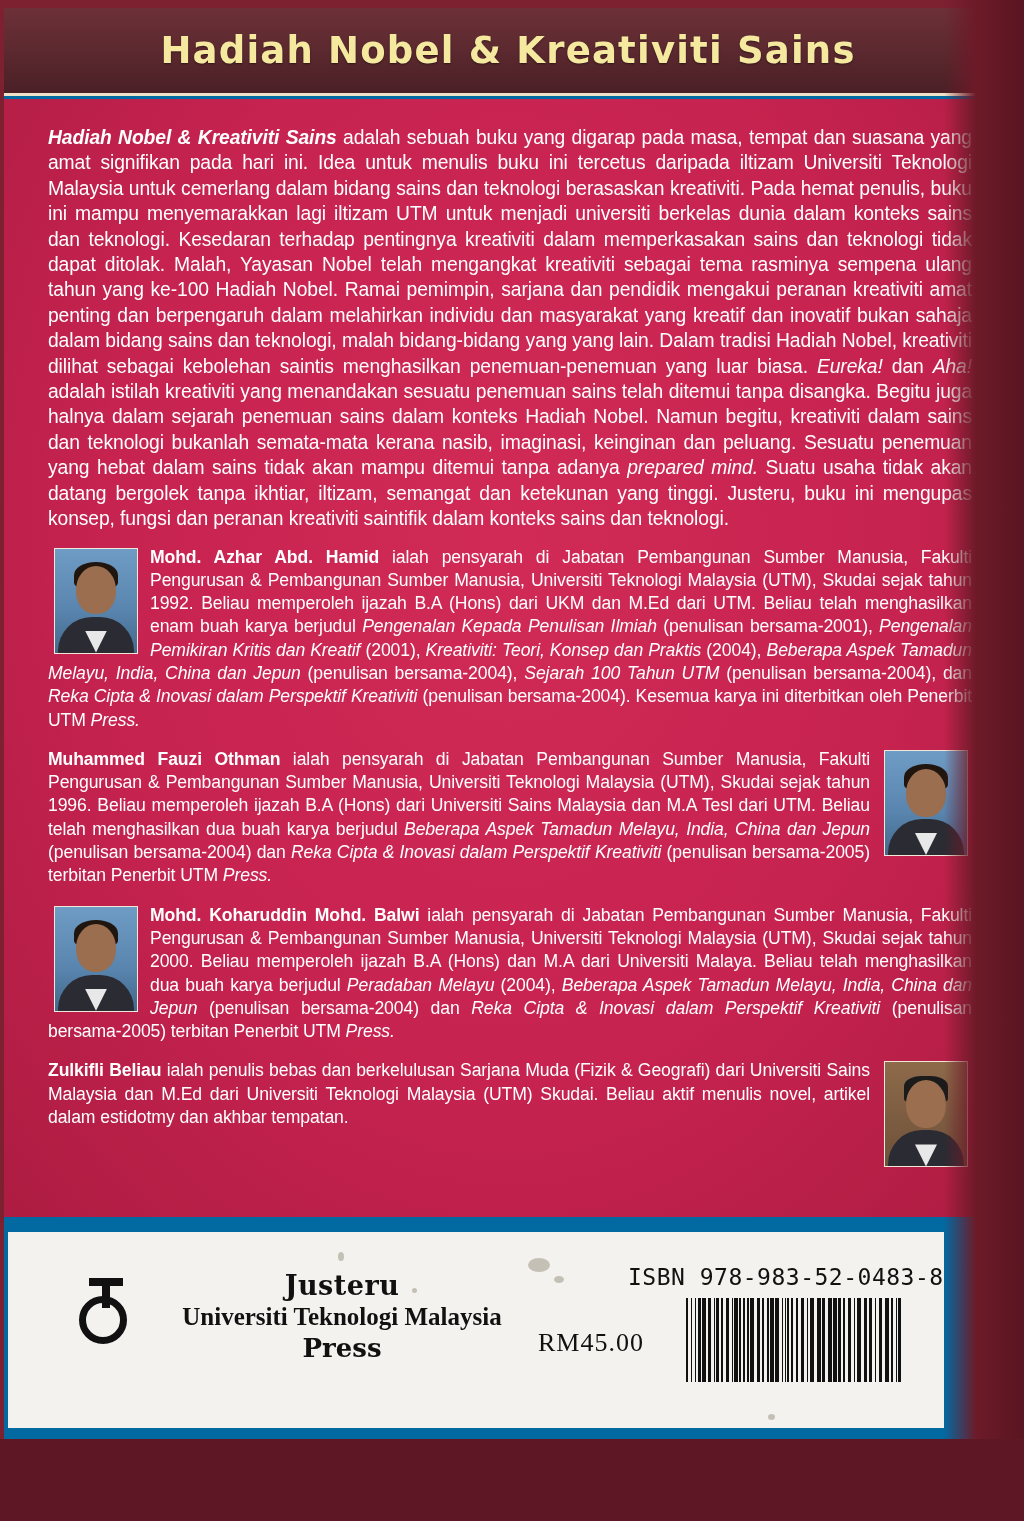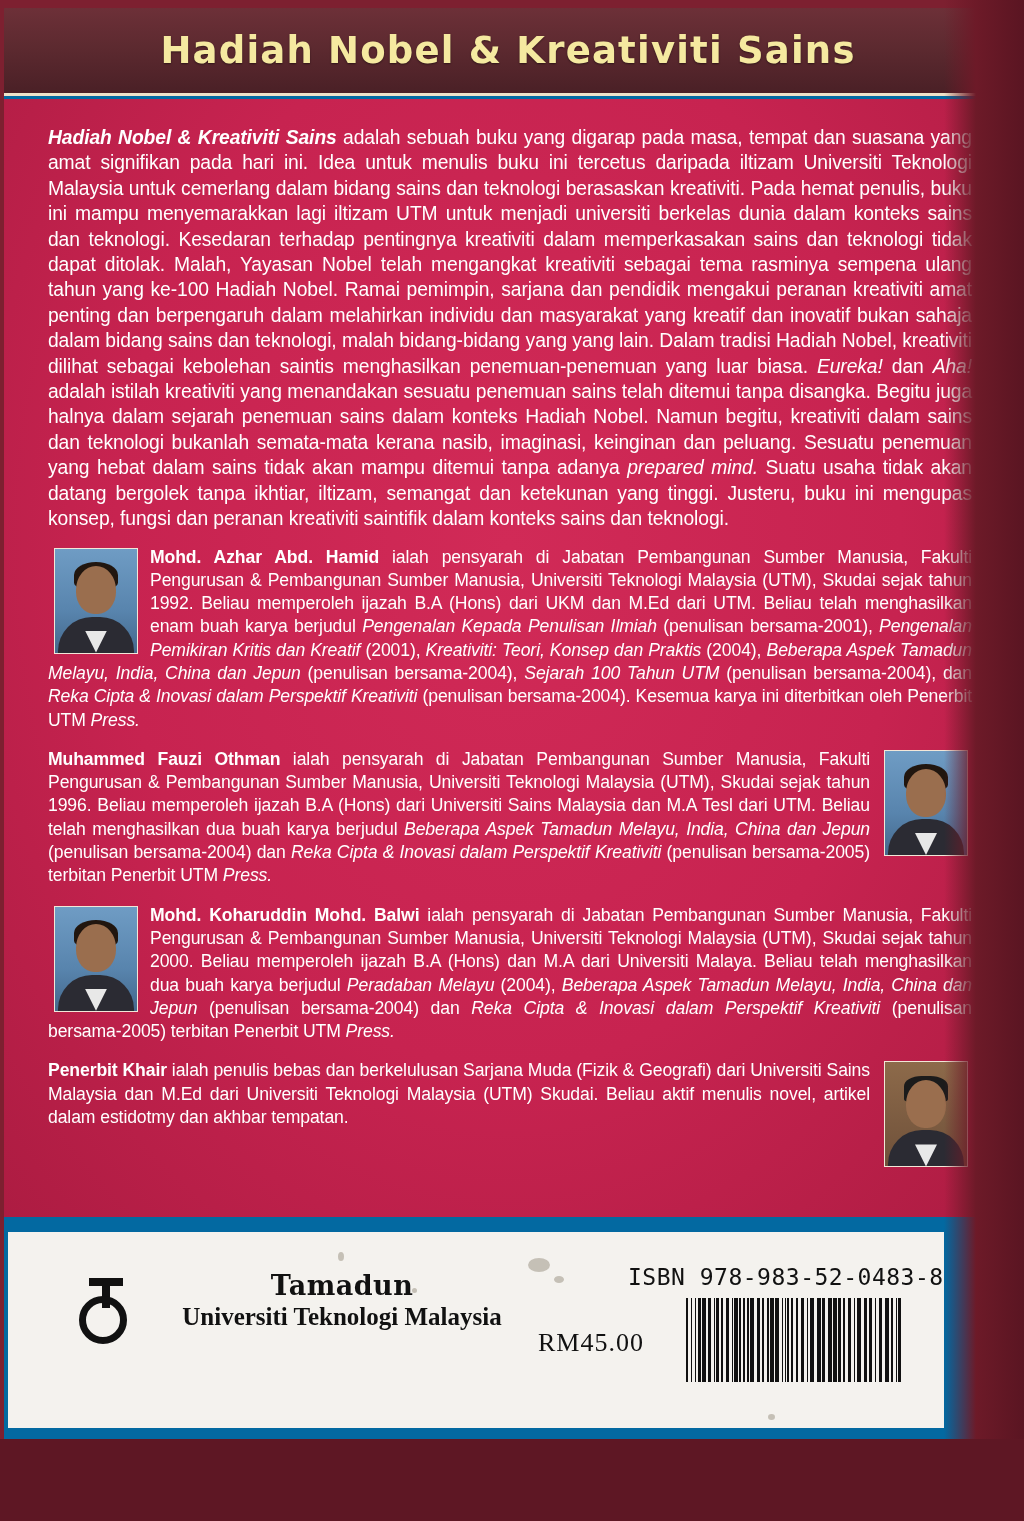--- a/index.html
+++ b/index.html
@@ -309,37 +309,38 @@
       </div>
 
       <div class="bio">
         <div class="photo right p4">
           <span class="bg"></span>
             <span class="hair"></span>
             <span class="head"></span>
             <span class="body"></span>
             <span class="shirt"></span>
         </div>
-        <span><span class="nm">Penerbit Khair</span> ialah penulis bebas dan berkelulusan Sarjana Muda (Fizik &amp; Geografi) dari Universiti Sains Malaysia dan M.Ed dari Universiti Teknologi Malaysia (UTM) Skudai. Beliau aktif menulis novel, artikel dalam estidotmy dan akhbar tempatan.</span>
+        <span><span class="nm">Zulkifli Beliau</span> ialah penulis bebas dan berkelulusan Sarjana Muda (Fizik &amp; Geografi) dari Universiti Sains Malaysia dan M.Ed dari Universiti Teknologi Malaysia (UTM) Skudai. Beliau aktif menulis novel, artikel dalam estidotmy dan akhbar tempatan.</span>
       </div>
 
     </div>
   </div>
 
   <div class="footer">
 
     <div class="pub">
       <div class="logo">
         <span class="bar"></span>
           <span class="stem"></span>
           <span class="ring"></span>
       </div>
       <div class="pub-lines">
-        <div class="l1">Tamadun</div>
+        <div class="l1">Justeru</div>
         <div class="l2">Universiti Teknologi Malaysia</div>
+        <div class="l3">Press</div>
       </div>
     </div>
 
     <div class="isbn-text">ISBN 978-983-52-0483-8</div>
     <div class="price">RM45.00</div>
 
     <div class="barcode">
       <div class="bars" id="bars">
           <i style="left: 0px; width: 2px;"></i>
           <i style="left: 5px; width: 1px;"></i>

